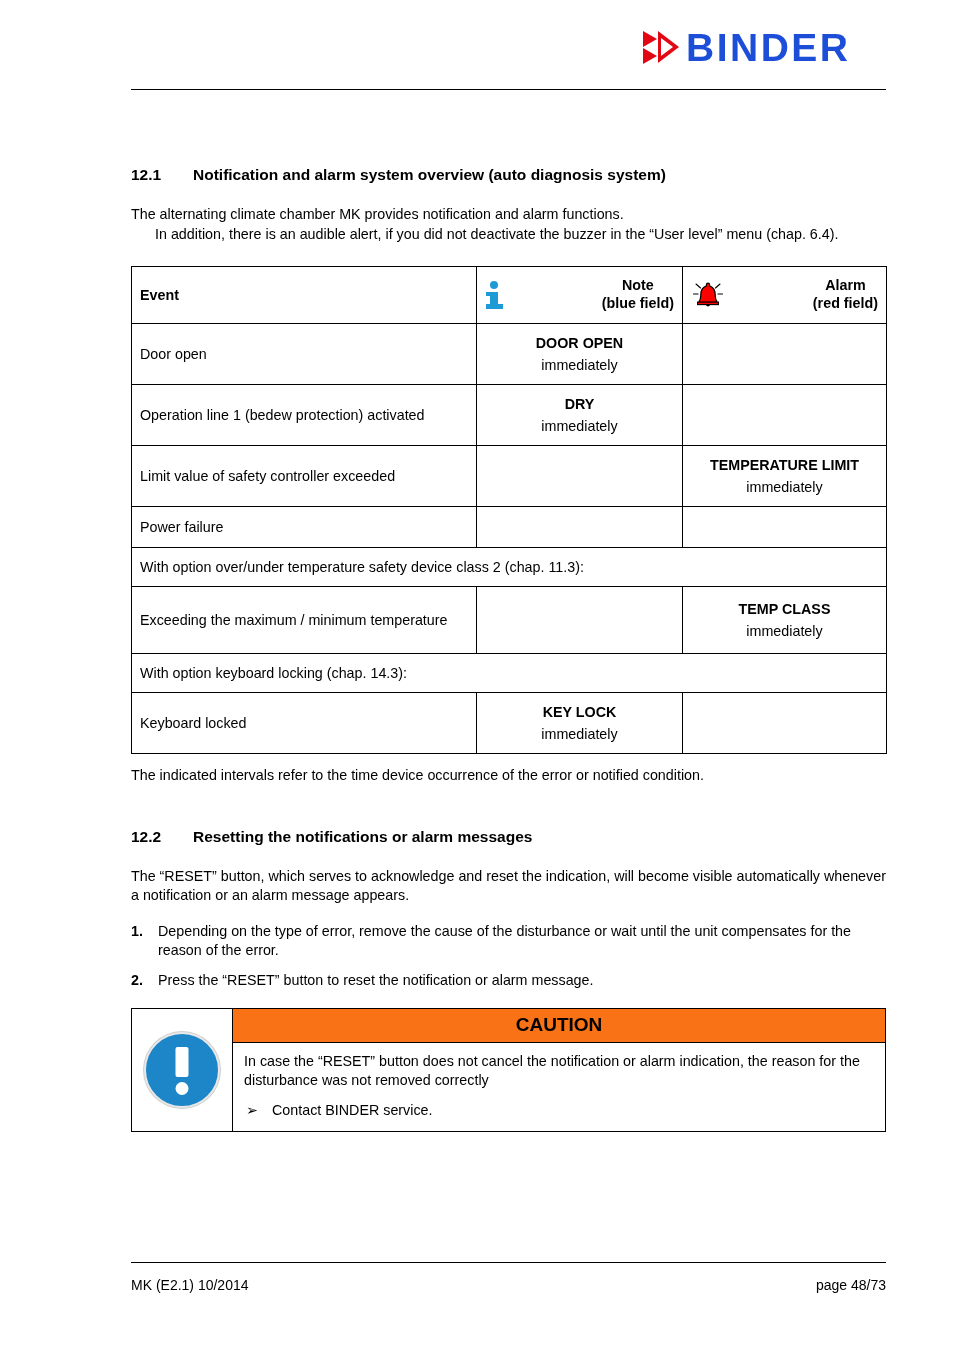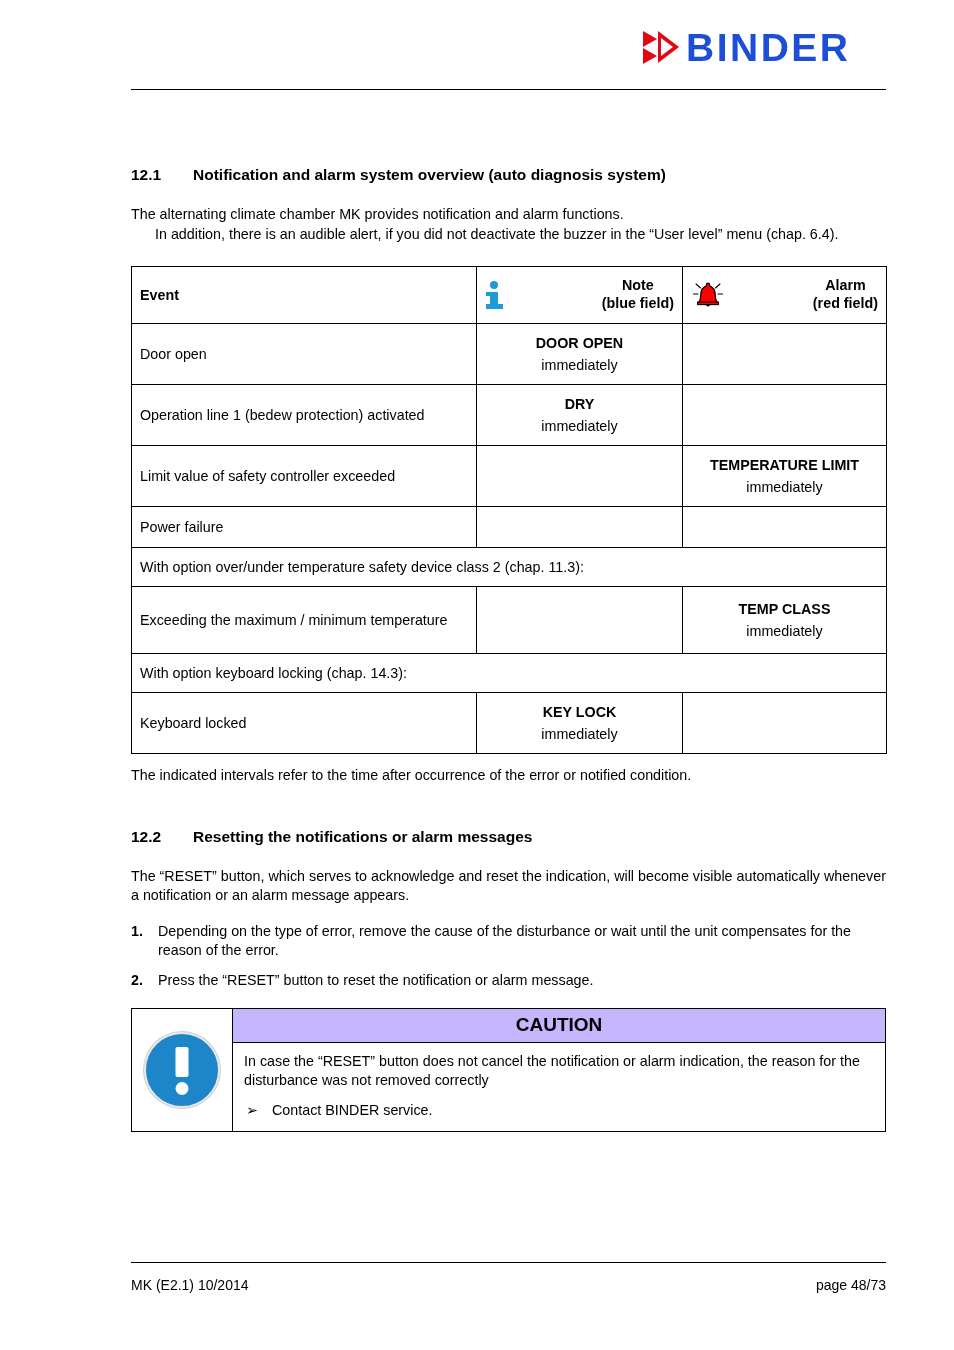--- a/index.html
+++ b/index.html
@@ -284,21 +284,21 @@
     left: 50%;
     transform: translateX(-50%);
     top: 48px;
     width: 13px;
     height: 13px;
     border-radius: 50%;
     background: #ffffff;
   }
   .caution-body { flex: 1; }
   .caution-title {
-    background: #c4b5fd;
+    background: #f97316;
     text-align: center;
     font-weight: bold;
     font-size: 19px;
     padding: 5px 0 6px 0;
     border-bottom: 1.4px solid #000000;
   }
   .caution-text {
     padding: 9px 11px 11px 11px;
     font-size: 14.3px;
     line-height: 1.34;
@@ -496,21 +496,21 @@
           <td>
             <div class="stack">
               <div class="code"></div>
               <div></div>
             </div>
           </td>
         </tr>
       </tbody>
     </table>
 
-    <p class="body" style="margin-top:12px">The indicated intervals refer to the time after occurrence of the error or notified condition.</p>
+    <p class="body" style="margin-top:12px">The indicated intervals refer to the time device occurrence of the error or notified condition.</p>
 
     <h2 class="sub" style="margin-top:42px">
       <span class="num">12.2</span>
       <span>Resetting the notifications or alarm messages</span>
     </h2>
 
     <p class="body">The “RESET” button, which serves to acknowledge and reset the indication, will become visible automatically whenever a notification or an alarm message appears.</p>
 
     <ol class="steps">
       <li>Depending on the type of error, remove the cause of the disturbance or wait until the unit compensates for the reason of the error.</li>

